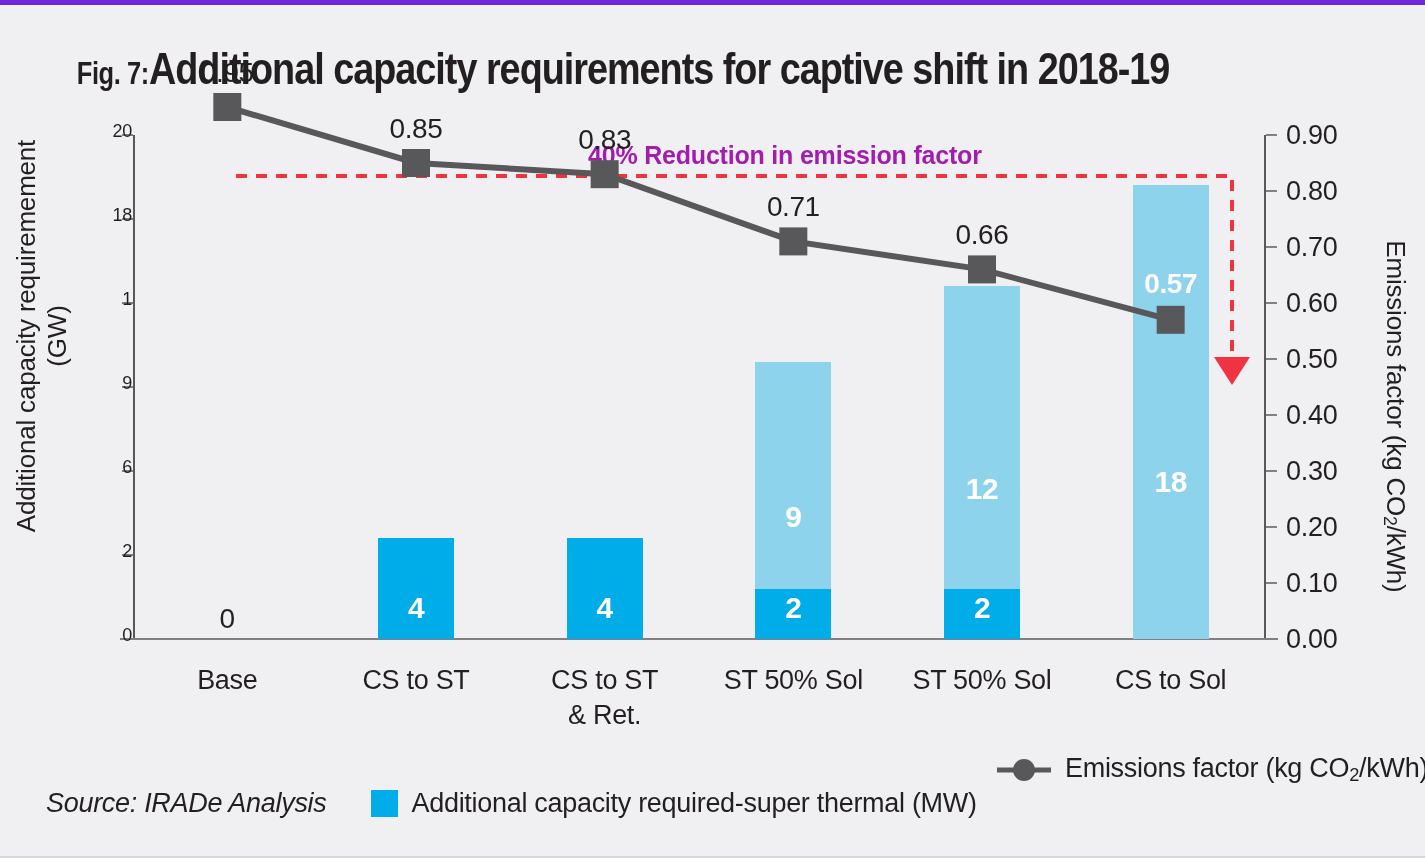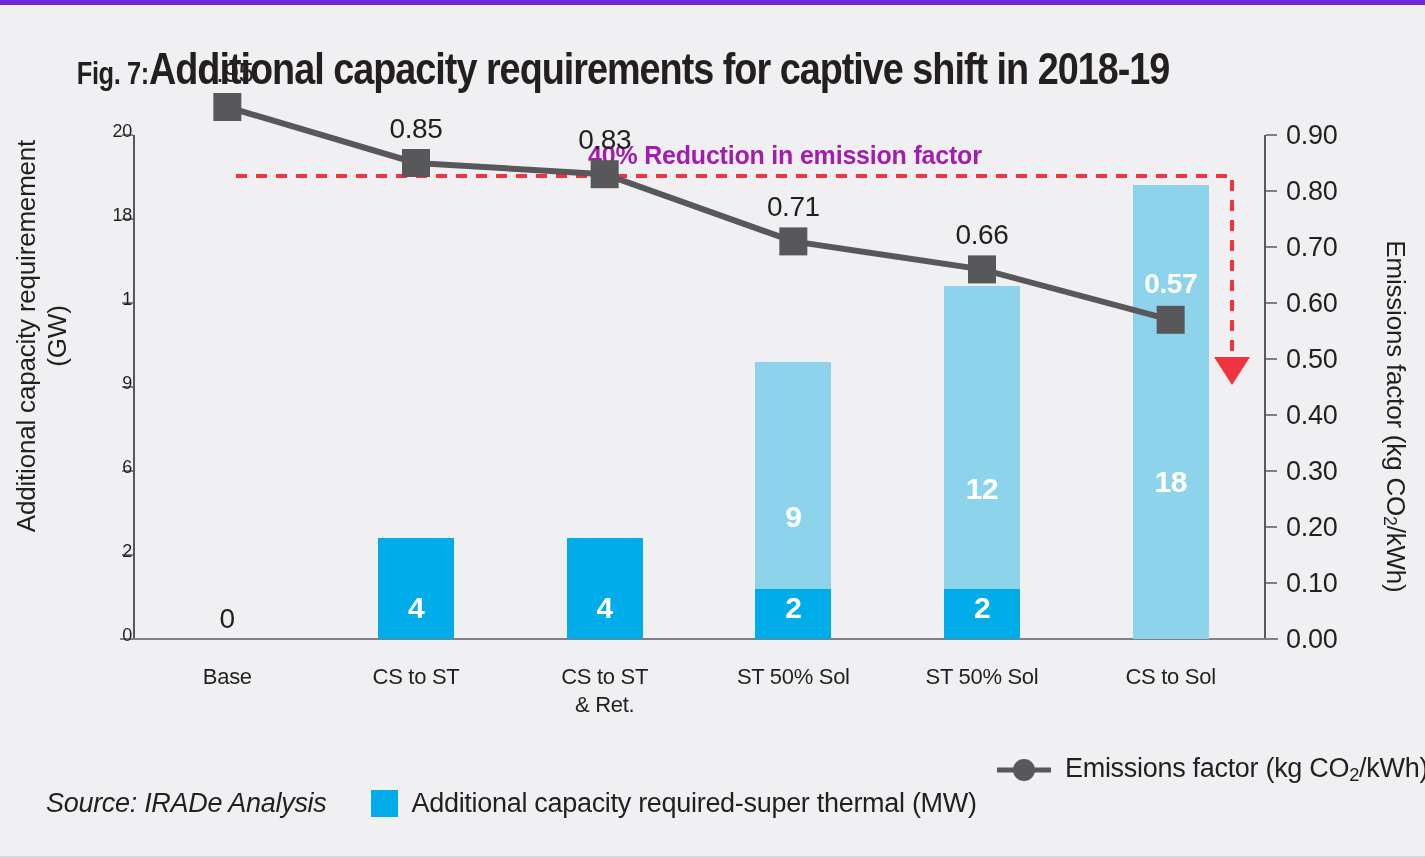--- a/index.html
+++ b/index.html
@@ -176,21 +176,21 @@
     letter-spacing: -0.2px;
     white-space: nowrap;
   }
 
   
   .xcat {
     position: absolute;
     top: 658px;
     width: 230px;
     text-align: center;
-    font-size: 22px;
+    font-size: 27px;
     line-height: 1.28;
     color: #231f20;
     letter-spacing: -0.3px;
   }
 
   
   #legend-line {
     position: absolute;
     left: 995px;
     top: 748px;

